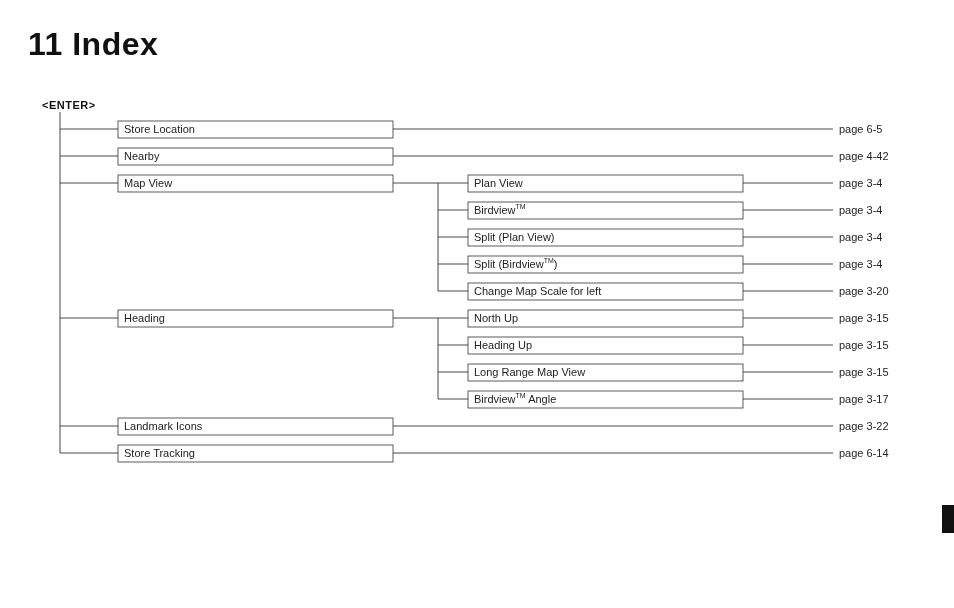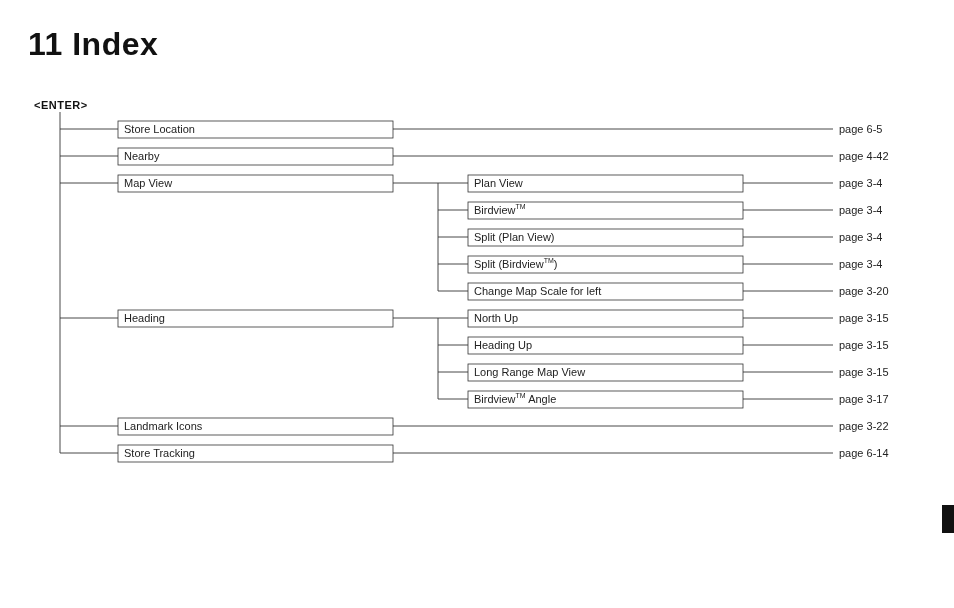--- a/index.html
+++ b/index.html
@@ -31,21 +31,21 @@
     position: absolute;
     left: 30px;
     top: 82px;
     font-size: 14px;
     font-weight: 800;
     letter-spacing: 1px;
     color: #111;
   }
   .subhead {
     position: absolute;
-    left: 34px;
+    left: 42px;
     top: 99px;
     font-size: 11px;
     font-weight: 800;
     letter-spacing: 0.5px;
   }
   
   svg.diagram {
     position: absolute;
     left: 0;
     top: 0;

